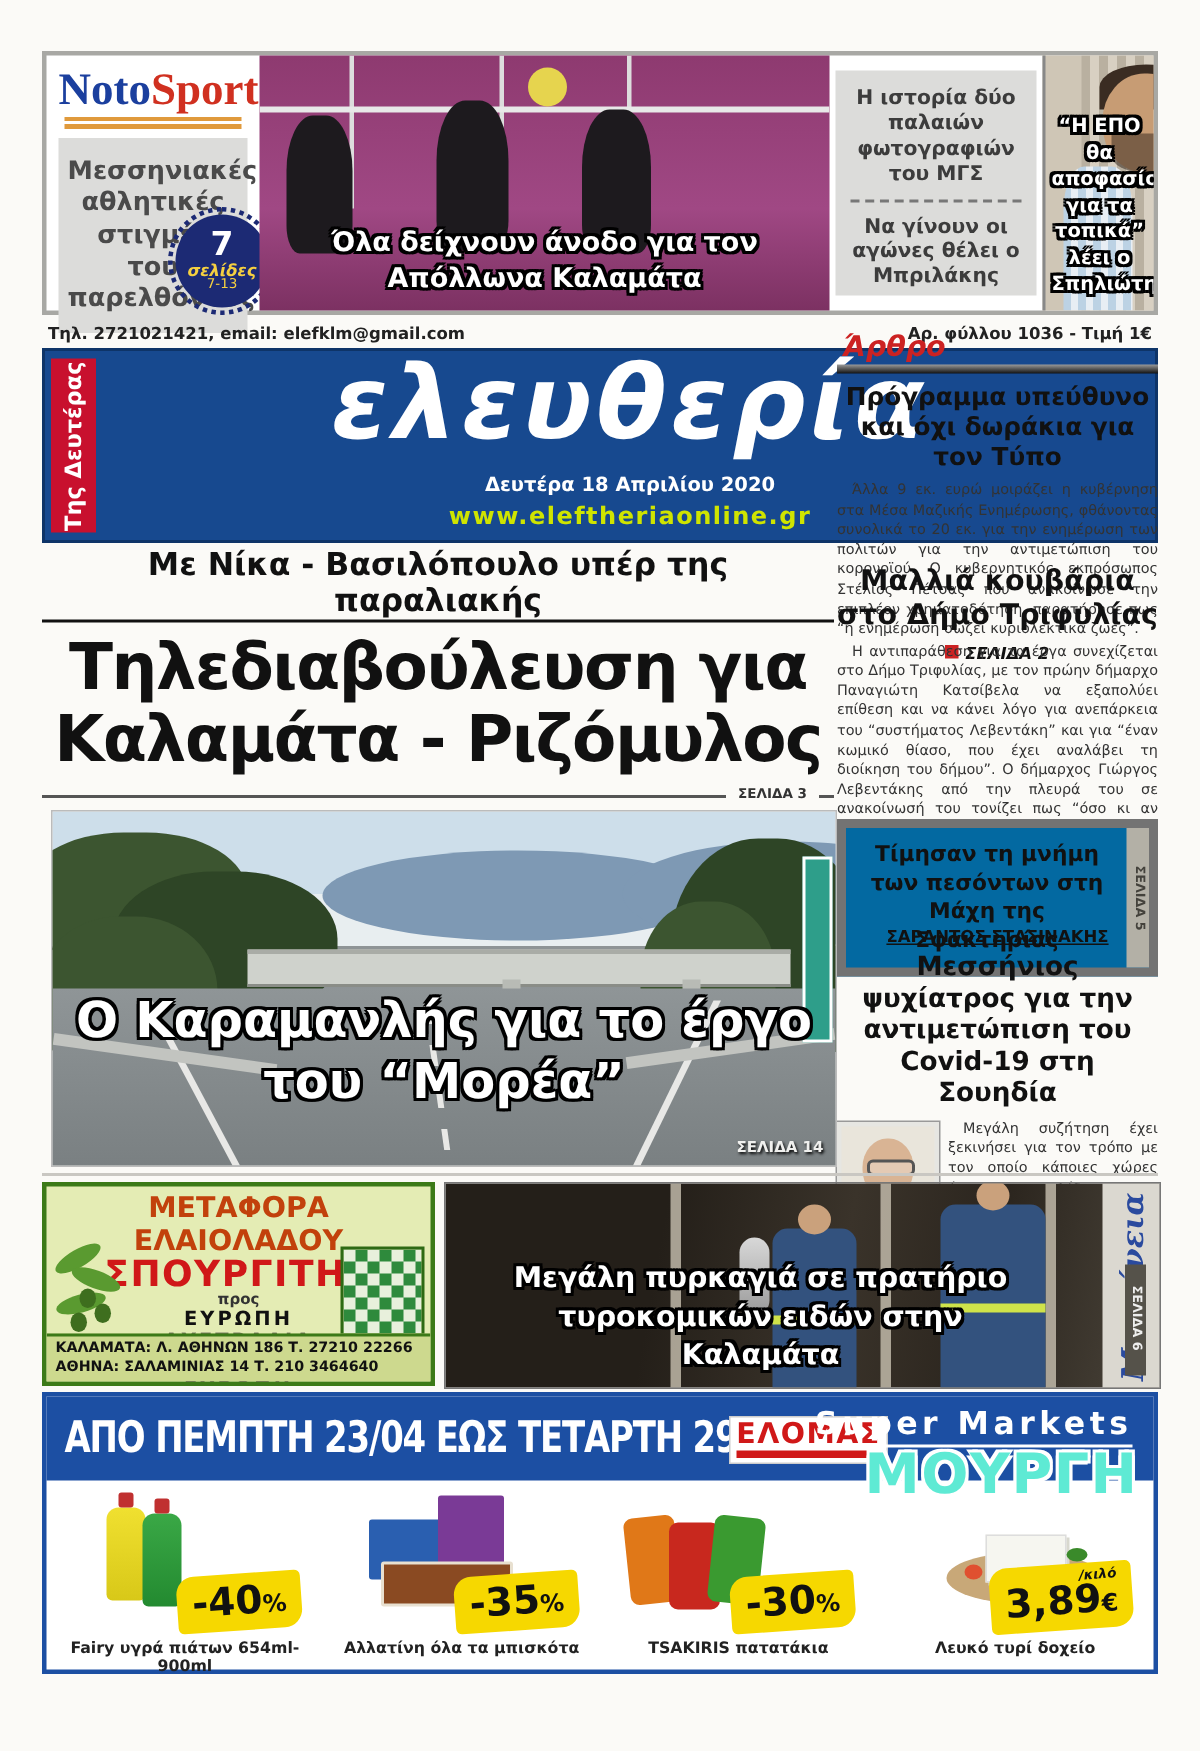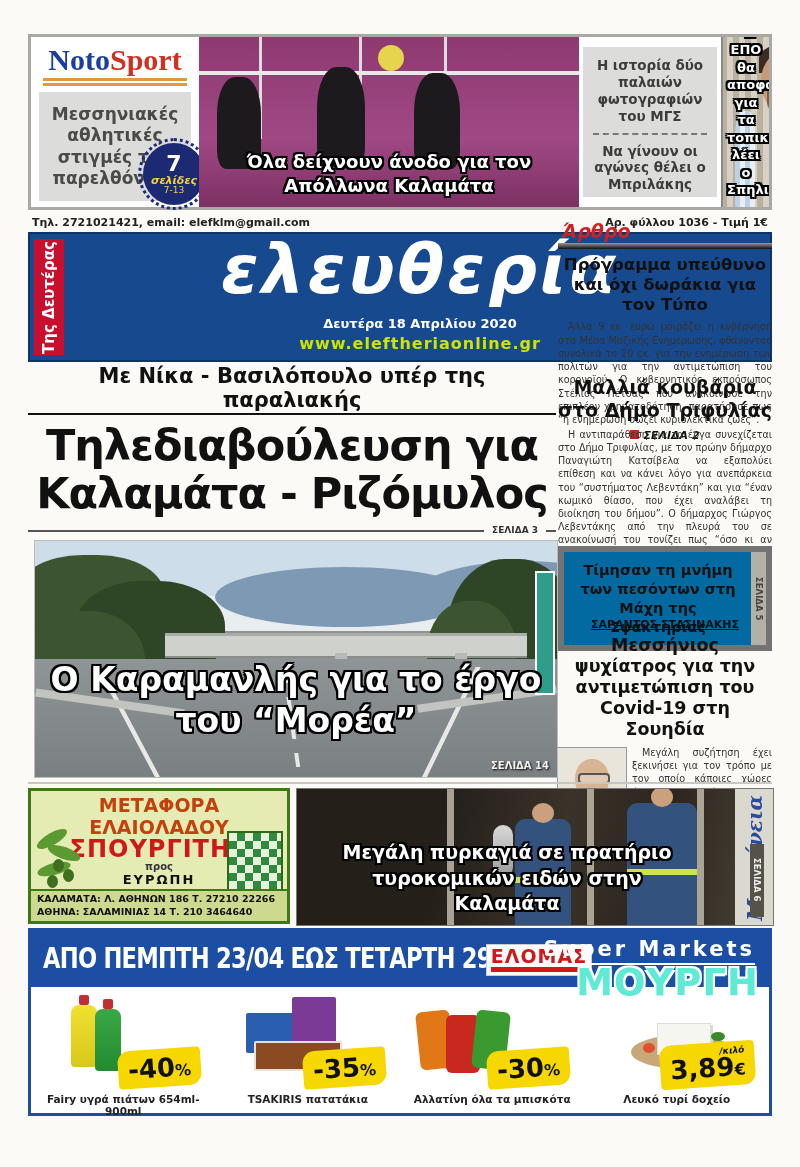--- a/index.html
+++ b/index.html
@@ -13,21 +13,21 @@
   .vtext{writing-mode:vertical-rl;}
   .vtext-up{writing-mode:vertical-rl;transform:rotate(180deg);}
   .outline-white{
     color:#fff;
     text-shadow:-2px -2px 0 #000,2px -2px 0 #000,-2px 2px 0 #000,2px 2px 0 #000,
                  0 -2px 0 #000,0 2px 0 #000,-2px 0 0 #000,2px 0 0 #000;
   }
   
   #sports-strip{left:28px;top:34px;width:744px;height:176px;border:3px solid #a8a8a4;
     background:#fff;display:flex;box-sizing:border-box;}
-  .ns-col{width:168px;padding:6px 8px;box-sizing:border-box;position:relative;}
+  .ns-col{width:142px;padding:6px 8px;box-sizing:border-box;position:relative;}
   .ns-logo{font-family:"Liberation Serif","DejaVu Serif",serif;font-weight:bold;font-size:30px;text-align:center;}
   .ns-noto{color:#1b3f9e;}.ns-sport{color:#d03020;}
   .ns-bars{height:8px;margin:1px 4px 6px 4px;
     background:linear-gradient(#e09a3c 0 3px,#fff 3px 5px,#e09a3c 5px 8px);}
   .ns-teaser{background:#dcdcda;color:#4a4a4a;font-weight:bold;font-size:17px;text-align:center;
     padding:12px 6px;line-height:1.25;}
   .badge7{position:absolute;right:-6px;bottom:2px;width:62px;height:62px;border-radius:50%;
     background:#1c2a74;color:#fff;text-align:center;outline:3px dotted #1c2a74;outline-offset:2px;
     display:flex;flex-direction:column;justify-content:center;line-height:1;}
   .badge7 .n{font-size:22px;font-weight:bold;}
@@ -361,17 +361,17 @@
     <div class="mk-cell">
       <div class="board"></div>
       <div class="feta"></div>
       <div class="dot" style="left:58px;bottom:40px;width:12px;height:10px;background:#e05030;"></div>
       <div class="dot" style="left:126px;bottom:52px;width:14px;height:9px;background:#3a8a2a;"></div>
       <div class="mk-badge"><span class="kilo">/κιλό</span><span>3,89</span><span class="pct">€</span></div>
     </div>
   </div>
   <div class="mk-labels">
     <div class="mk-label">Fairy υγρά πιάτων 654ml-900ml</div>
+    <div class="mk-label">Αλλατίνη όλα τα μπισκότα</div>
     <div class="mk-label">TSAKIRIS πατατάκια</div>
-    <div class="mk-label">Αλλατίνη όλα τα μπισκότα</div>
     <div class="mk-label">Λευκό τυρί δοχείο</div>
   </div>
 </div>
 
 </body></html>

